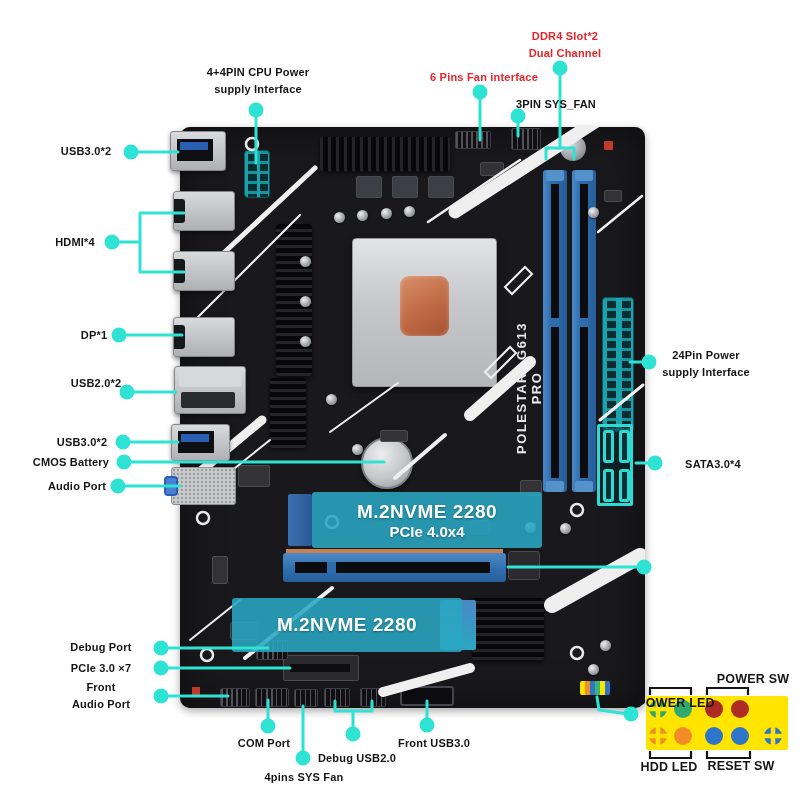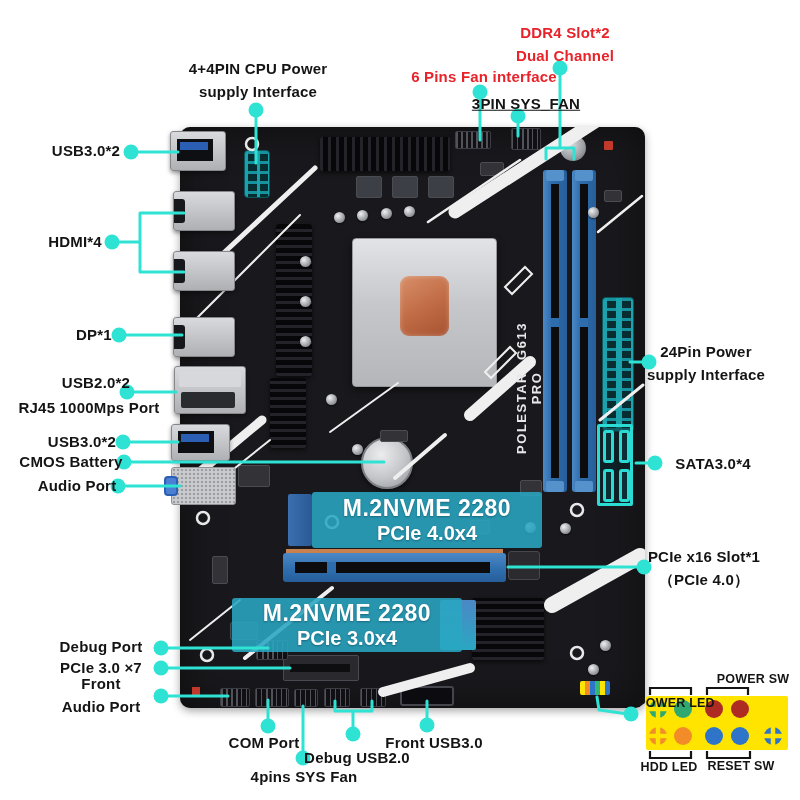--- a/index.html
+++ b/index.html
@@ -2,21 +2,21 @@
 <html><head>
 <meta charset="utf-8">
 <title>Motherboard Callout Diagram</title>
 <style>
   html,body{margin:0;padding:0;background:#fff;}
   .canvas{position:relative;width:800px;height:800px;background:#ffffff;overflow:hidden;
           font-family:"Liberation Sans",sans-serif;}
   .abs{position:absolute;}
 
   
-  .lbl{position:absolute;transform:translate(-50%,-50%);font-weight:bold;font-size:15px;
+  .lbl{position:absolute;transform:translate(-50%,-50%);font-weight:bold;font-size:11px;
        color:#141414;white-space:pre-line;text-align:center;line-height:1.5;
        width:max-content;letter-spacing:.2px;z-index:30;}
   .lbl.red{color:#e8232a;}
   .lbl.small{font-size:12.5px;line-height:1.2;z-index:30;}
 
   
   .board{position:absolute;left:180px;top:127px;width:465px;height:581px;
          background:#19181c;border-radius:10px;overflow:hidden;
          box-shadow:0 3px 8px rgba(0,0,0,.35), inset 0 0 40px rgba(0,0,0,.5);z-index:1;}
   .heatsink-v{background:repeating-linear-gradient(90deg,#232329 0 3px,#07070a 3px 8px);
@@ -35,22 +35,22 @@
   .ddr .dlatch.t{top:0;} .ddr .dlatch.b{bottom:0;}
   .teal-conn{background-color:#16939e;border:1px solid #0d565e;border-radius:4px;}
   .sata-box{border:3px solid #2bdcd4;background:rgba(8,40,45,.55);border-radius:2px;}
   .sata-slot{position:absolute;width:11px;height:33px;border:3px solid #2bdcd4;
              background:#0a2e33;border-radius:3px;box-sizing:border-box;}
   .battery{background:radial-gradient(circle at 38% 32%,#eceDef,#c3c5c8 55%,#8f9297);
            border:2px solid #7c7f84;border-radius:50%;box-shadow:0 2px 4px rgba(0,0,0,.6);}
   .m2ov{background:rgba(41,166,194,.88);border-radius:3px;color:#fff;text-align:center;
         display:flex;flex-direction:column;justify-content:center;
         text-shadow:0 1px 2px rgba(0,50,70,.45);z-index:6;}
-  .m2ov .l1{font-weight:bold;font-size:23px;letter-spacing:.5px;}
-  .m2ov .l2{font-weight:bold;font-size:20px;}
+  .m2ov .l1{font-weight:bold;font-size:19px;letter-spacing:.5px;}
+  .m2ov .l2{font-weight:bold;font-size:15px;}
   .pcie16{background:linear-gradient(0deg,#265e99,#2e6dad 40%,#4b88c5);border-radius:3px;}
   .pcie16 .pslot{position:absolute;left:12px;right:16px;top:9px;height:11px;background:#0c0c0f;}
   .pcie16 .pnotch{position:absolute;left:44px;top:9px;width:9px;height:11px;background:#2e6dad;}
   .hdr{background:#101014;border:1px solid #3d3d45;border-radius:2px;
        background-image:repeating-linear-gradient(90deg,rgba(205,205,215,.35) 0 1.5px,transparent 1.5px 5px);}
   .cap{position:absolute;width:11px;height:11px;border-radius:50%;
        background:radial-gradient(circle at 35% 35%,#f0f0f2,#9a9da2 60%,#686b70);
        box-shadow:0 1px 2px rgba(0,0,0,.6);}
   .chip{position:absolute;background:#323237;border:1px solid #4b4b52;border-radius:2px;}
   .silver-port{background:linear-gradient(180deg,#d9dadd,#aeb0b4);border:1px solid #85878b;
@@ -159,21 +159,20 @@
     <div class="abs" style="left:106px;top:422px;width:217px;height:5px;background:#c98150;z-index:5;"></div>
     <div class="abs pcie16" style="left:103px;top:426px;width:223px;height:29px;z-index:5;">
       <i class="pslot"></i>
         <i class="pnotch"></i>
     </div>
     <div class="abs" style="left:328px;top:424px;width:30px;height:27px;background:#2b2b2f;border:1px solid #47474d;border-radius:3px;z-index:5;"></div>
 
     <div class="abs" style="left:260px;top:473px;width:36px;height:50px;background:linear-gradient(180deg,#4b88c5,#2aa7c2);border-radius:2px;z-index:6;"></div>
     <div class="abs m2ov" style="left:52px;top:471px;width:230px;height:54px;">
       <div class="l1">M.2NVME 2280</div>
-      <div class="l2">PCIe 3.0x4</div>
     </div>
 
     <div class="abs" style="left:103px;top:528px;width:74px;height:24px;background:#2a2a2e;border:1px solid #4a4a50;border-radius:2px;">
       <div class="abs" style="left:6px;top:8px;width:60px;height:8px;background:#0e0e11;"></div>
     </div>
 
     <div class="abs hdr" style="left:76px;top:513px;width:30px;height:18px;"></div>
     <div class="abs hdr" style="left:40px;top:561px;width:28px;height:17px;"></div>
     <div class="abs hdr" style="left:75px;top:561px;width:32px;height:17px;"></div>
     <div class="abs hdr" style="left:114px;top:562px;width:22px;height:16px;"></div>
@@ -307,36 +306,33 @@
         <path d="M647,709 H669 M658,698 V720"></path>
         <path d="M647,736 H669 M658,725 V747"></path>
         <path d="M762,736 H784 M773,725 V747"></path>
       </g>
     </g>
   </svg>
 
   <div class="lbl" style="left:258px;top:80px;">4+4PIN CPU Power
 supply Interface</div>
   <div class="lbl red" style="left:484px;top:77px;">6 Pins Fan interface</div>
-  <div class="lbl" style="left:526px;top:104px;text-decoration:underline;">3PIN SYS_FAN</div>
+  <div class="lbl" style="left:556px;top:104px;">3PIN SYS_FAN</div>
   <div class="lbl red" style="left:565px;top:44px;">DDR4 Slot*2
 Dual Channel</div>
   <div class="lbl" style="left:86px;top:151px;">USB3.0*2</div>
   <div class="lbl" style="left:75px;top:242px;">HDMI*4</div>
   <div class="lbl" style="left:94px;top:335px;">DP*1</div>
   <div class="lbl" style="left:96px;top:383px;">USB2.0*2</div>
-  <div class="lbl" style="left:89px;top:408px;">RJ45 1000Mps Port</div>
   <div class="lbl" style="left:82px;top:442px;">USB3.0*2</div>
   <div class="lbl" style="left:71px;top:462px;">CMOS Battery</div>
   <div class="lbl" style="left:77px;top:486px;">Audio Port</div>
   <div class="lbl" style="left:706px;top:363px;">24Pin Power
 supply Interface</div>
   <div class="lbl" style="left:713px;top:464px;">SATA3.0*4</div>
-  <div class="lbl" style="left:704px;top:568px;">PCIe x16 Slot*1
-（PCIe 4.0）</div>
   <div class="lbl" style="left:101px;top:647px;">Debug Port</div>
   <div class="lbl" style="left:101px;top:668px;">PCIe 3.0 ×7</div>
   <div class="lbl" style="left:101px;top:695px;">Front
 Audio Port</div>
   <div class="lbl" style="left:264px;top:743px;">COM Port</div>
   <div class="lbl" style="left:304px;top:777px;">4pins SYS Fan</div>
   <div class="lbl" style="left:357px;top:758px;">Debug USB2.0</div>
   <div class="lbl" style="left:434px;top:743px;">Front USB3.0</div>
 
   <div class="lbl small" style="left:676px;top:703px;">POWER LED</div>

